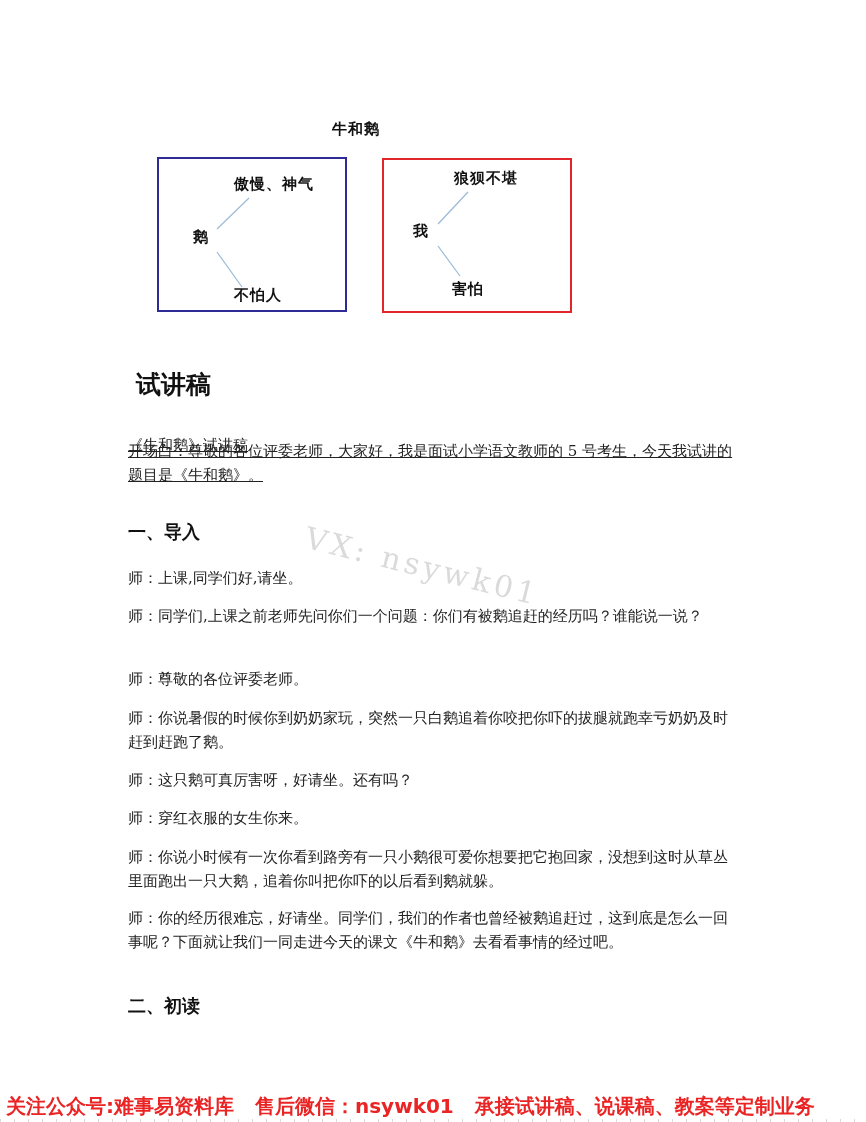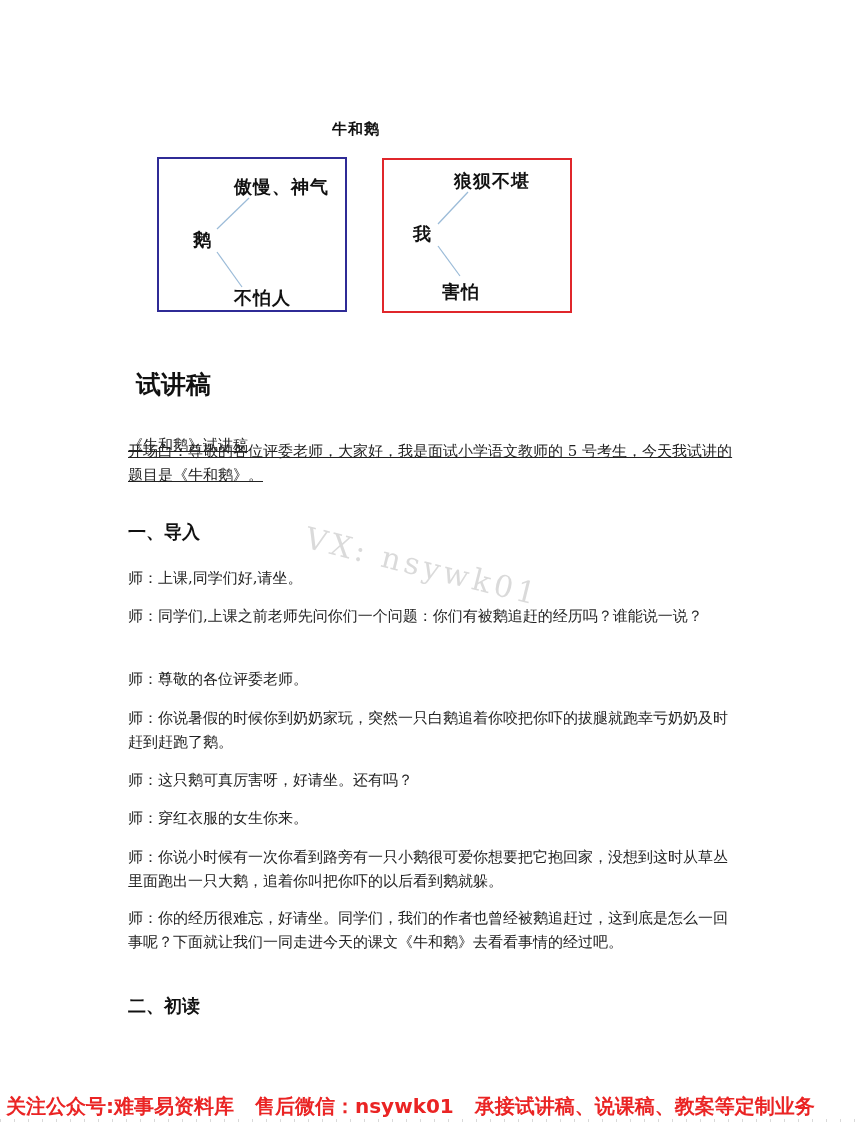--- a/index.html
+++ b/index.html
@@ -43,21 +43,21 @@
       left: 382px; top: 158px;
       width: 190px; height: 155px;
       border-color: #e0262b;
     }
     .mind-box svg {
       position: absolute;
       left: 0; top: 0;
     }
     .node {
       position: absolute;
-      font-size: 18px;
+      font-size: 15px;
       font-weight: bold;
       color: #111;
       white-space: nowrap;
       letter-spacing: 1px;
     }
     
     .doc-heading {
       position: absolute;
       left: 128px; top: 360px;
       font-size: 25px;
@@ -135,21 +135,21 @@
     <div class="node" style="left:75px; top:127px;">不怕人</div>
   </div>
 
   <div class="mind-box right">
     <svg width="190" height="155">
       <line x1="54" y1="64" x2="84" y2="32" stroke="#9bbbd8" stroke-width="1.2"></line>
       <line x1="54" y1="86" x2="76" y2="116" stroke="#9bbbd8" stroke-width="1.2"></line>
     </svg>
     <div class="node" style="left:29px; top:62px;">我</div>
     <div class="node" style="left:70px; top:9px;">狼狈不堪</div>
-    <div class="node" style="left:58px; top:120px;text-align:right;">害怕</div>
+    <div class="node" style="left:68px; top:120px;text-align:right;">害怕</div>
   </div>
 
   <h1 class="doc-heading">试讲稿</h1>
 
   <p class="para" style="top:433px;text-decoration:underline;">《牛和鹅》试讲稿</p>
 
   <p class="para" style="top:439px;text-decoration:underline;">开场白：尊敬的各位评委老师，大家好，我是面试小学语文教师的 5 号考生，今天我试讲的题目是《牛和鹅》。</p>
 
   <h2 class="section-heading" style="top:520px;">一、导入</h2>
 

